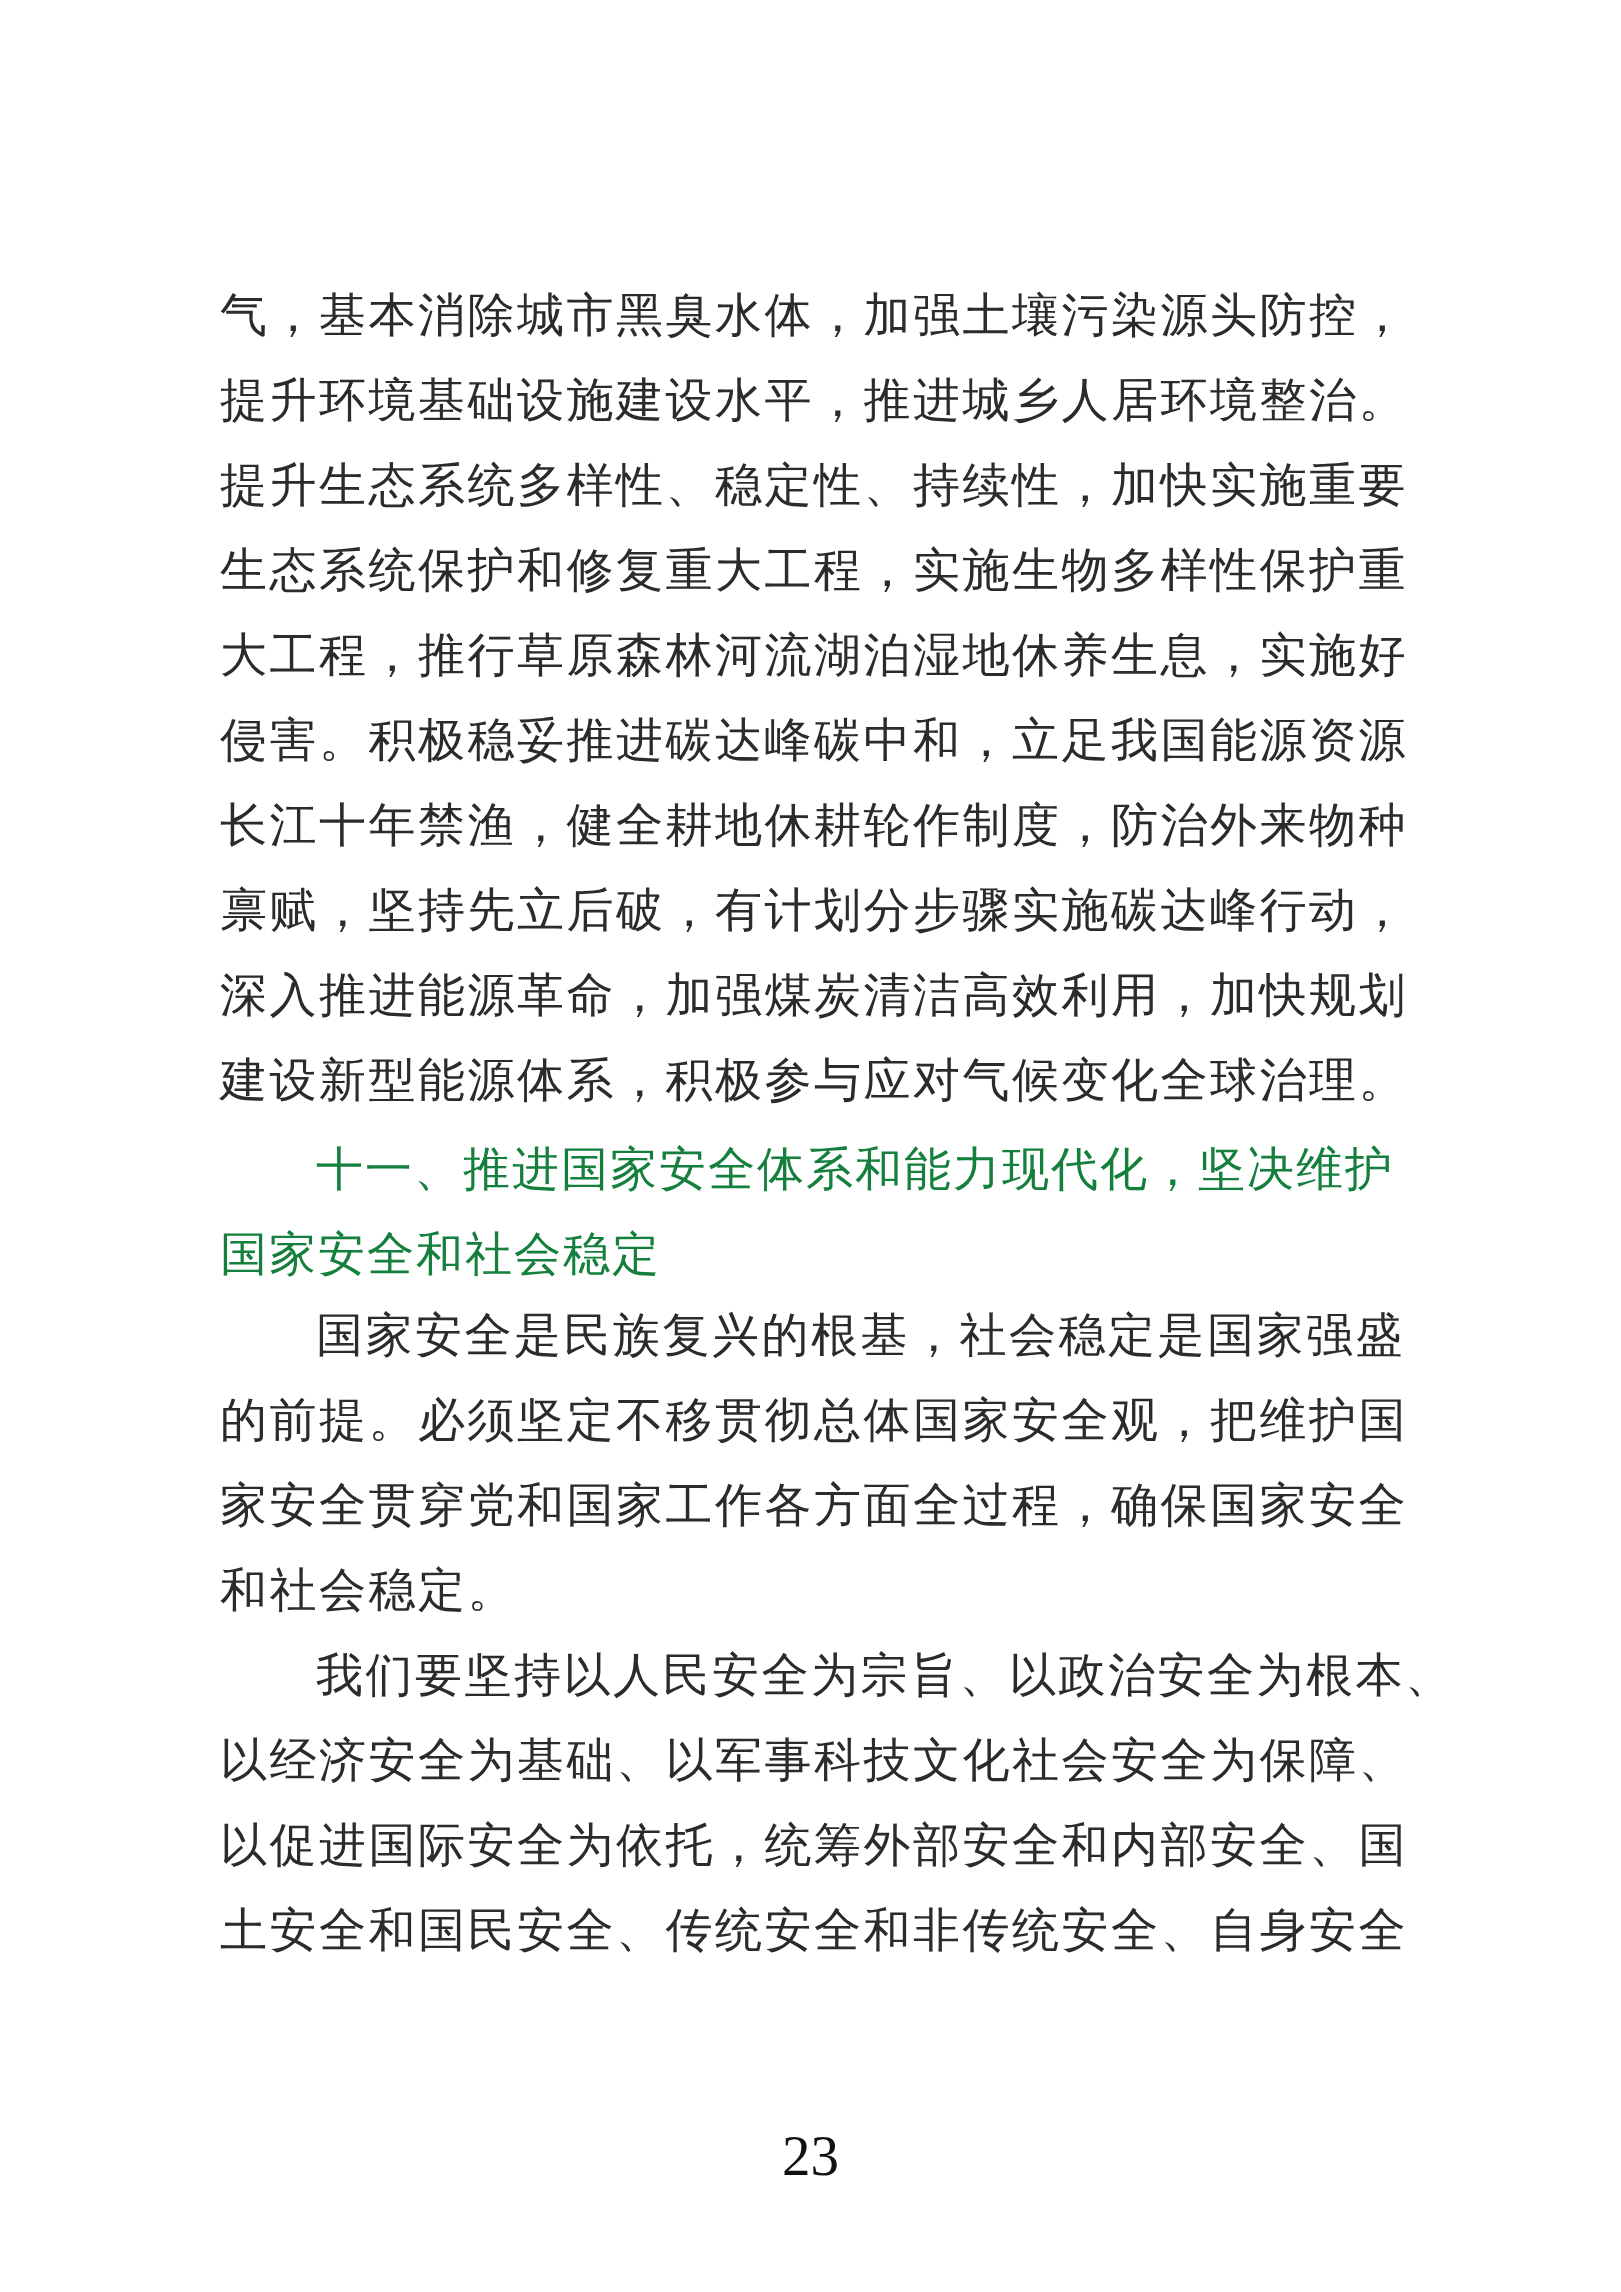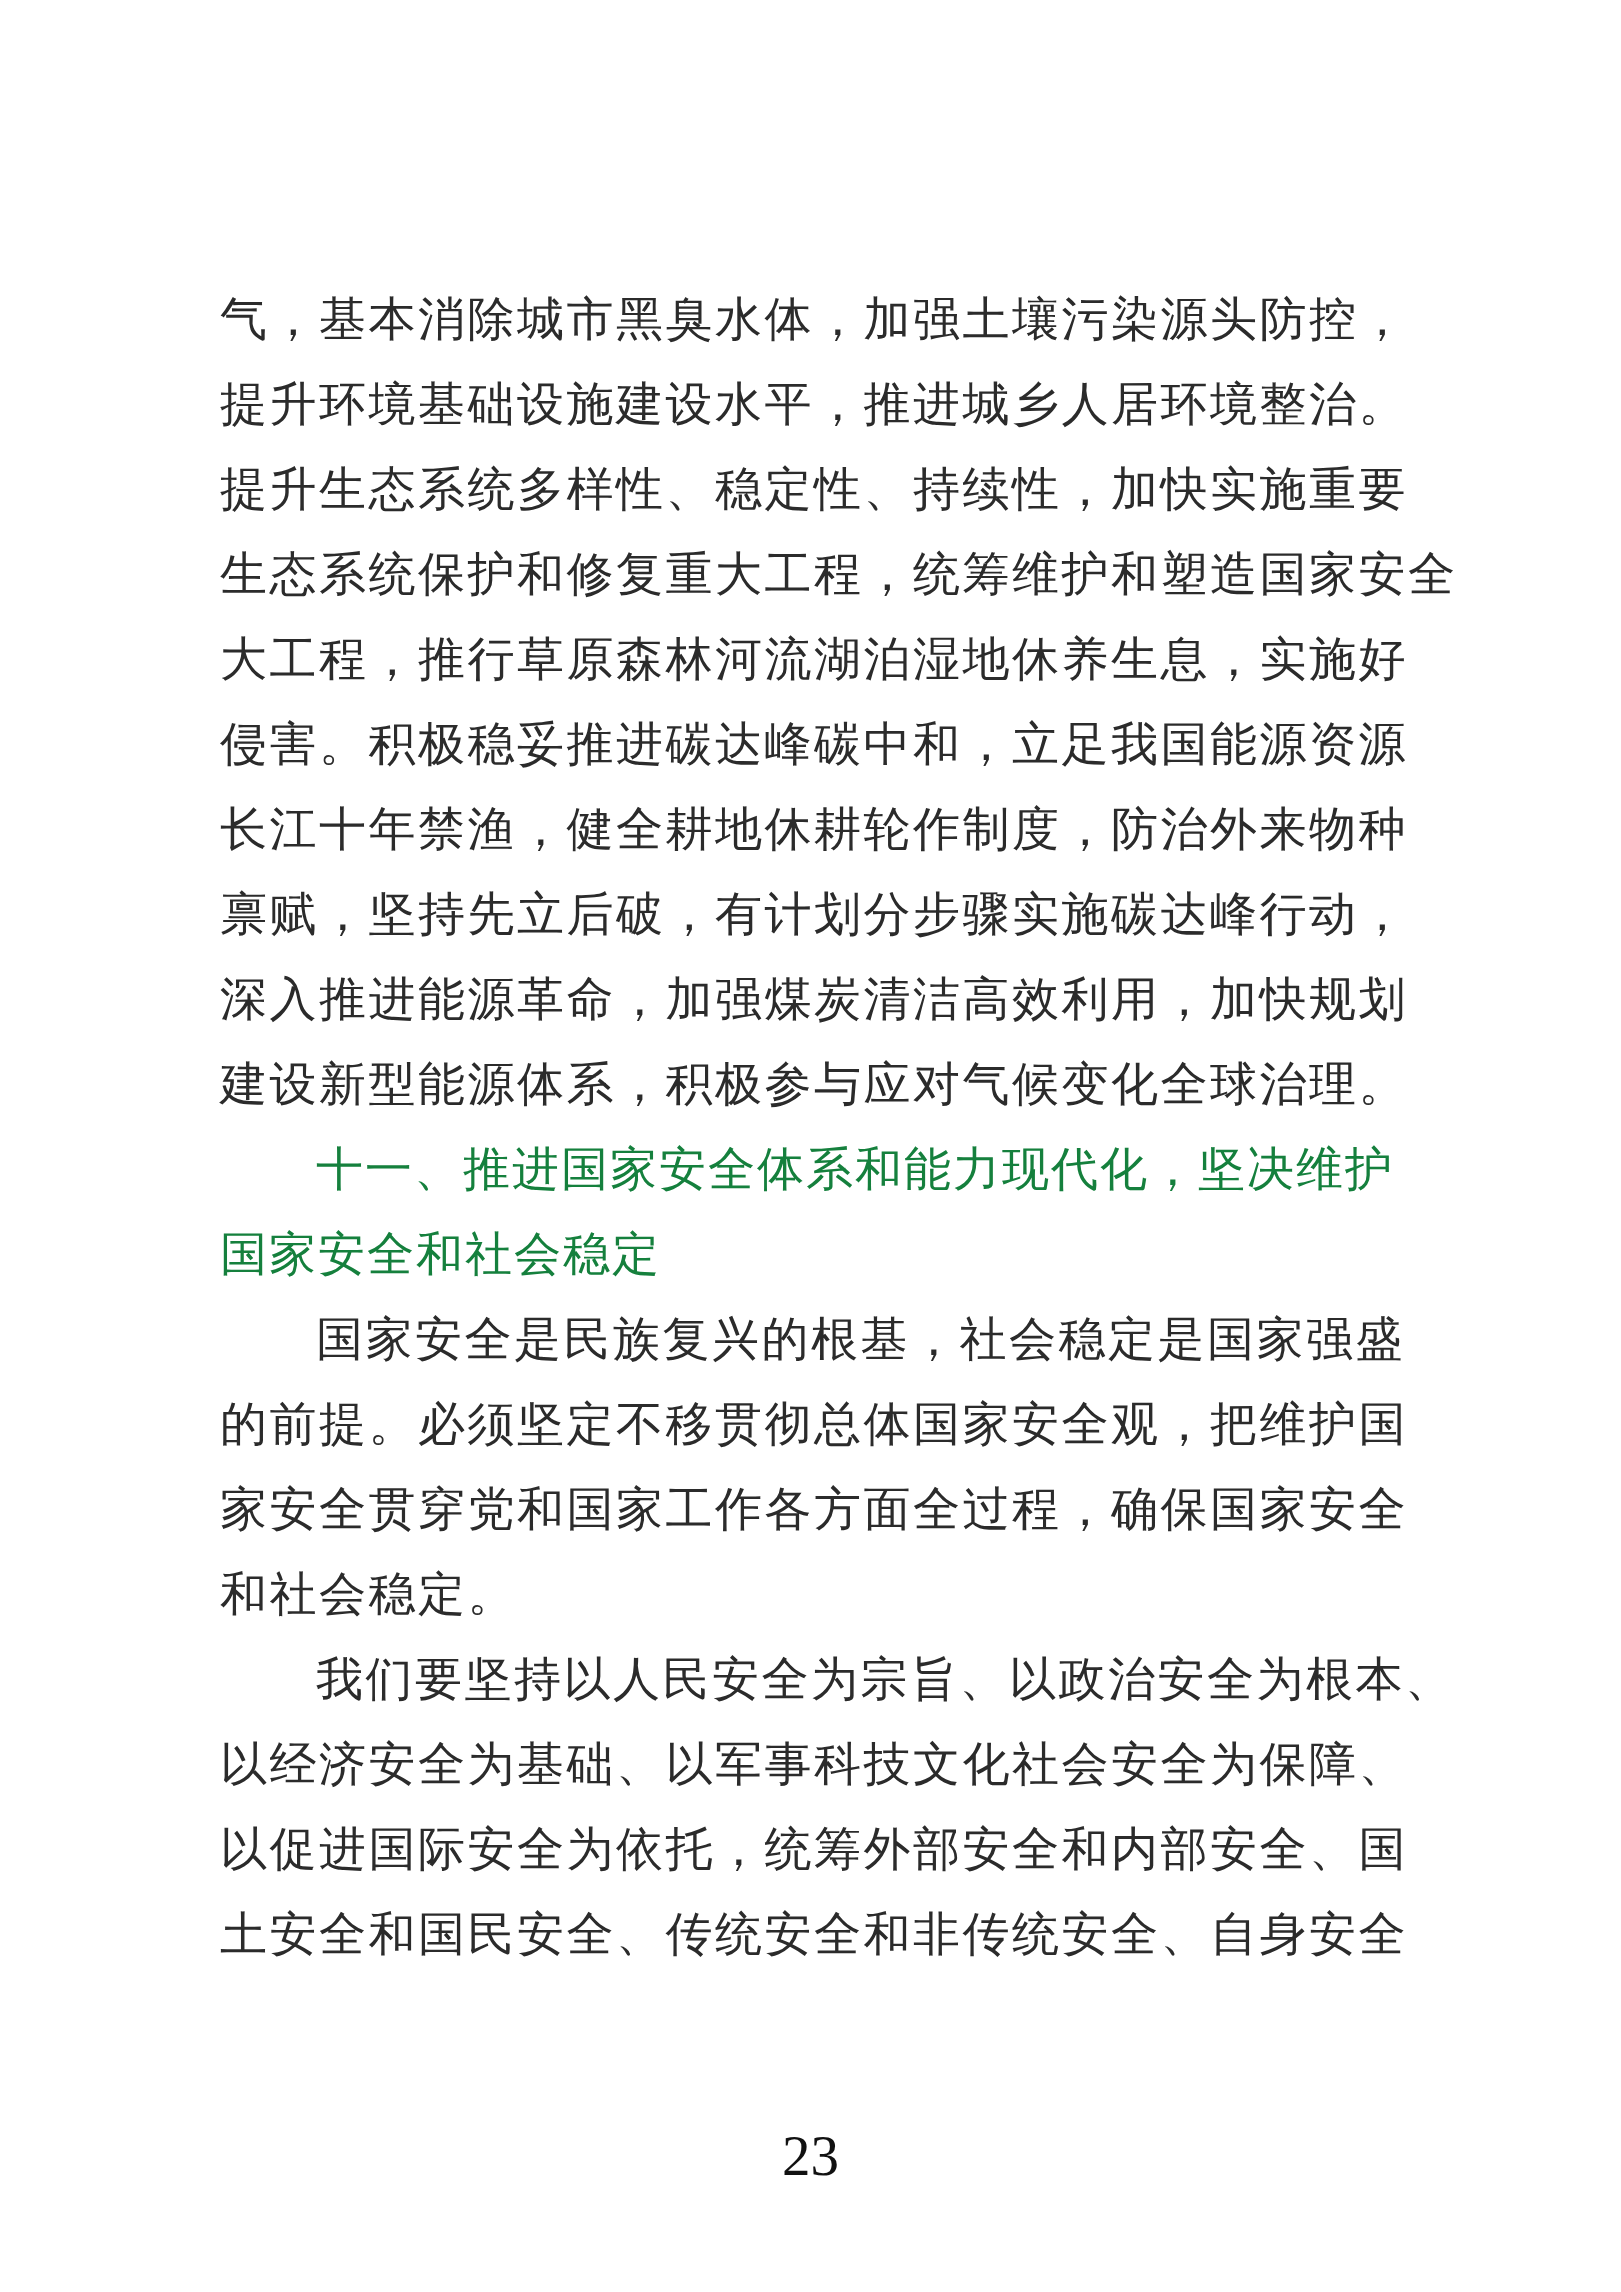--- a/index.html
+++ b/index.html
@@ -30,21 +30,21 @@
   }
   .line {
     height: 85px;
     line-height: 85px;
     font-size: 47px;
     letter-spacing: 2.5px;
     white-space: nowrap;
   }
   .line.body {
     color: #2b2b2b;
-    font-family: Liberation Sans, sans-serif;
+    font-family: Liberation Mono, monospace;
   }
   .line.heading {
     color: #15803d;
     font-weight: 400;
     font-family: "Liberation Sans", "DejaVu Sans", sans-serif;
     letter-spacing: 2px;
   }
   .line.indent {
     padding-left: 96px;
   }
@@ -61,21 +61,21 @@
   }
 </style>
 </head>
 <body>
 
 <div class="page">
   <div class="content">
       <div class="line body">气，基本消除城市黑臭水体，加强土壤污染源头防控，</div>
       <div class="line body">提升环境基础设施建设水平，推进城乡人居环境整治。</div>
       <div class="line body">提升生态系统多样性、稳定性、持续性，加快实施重要</div>
-      <div class="line body">生态系统保护和修复重大工程，统筹维护和塑造国家安全</div>
+      <div class="line body">生态系统保护和修复重大工程，实施生物多样性保护重</div>
       <div class="line body">大工程，推行草原森林河流湖泊湿地休养生息，实施好</div>
       <div class="line body">侵害。积极稳妥推进碳达峰碳中和，立足我国能源资源</div>
       <div class="line body">长江十年禁渔，健全耕地休耕轮作制度，防治外来物种</div>
       <div class="line body">禀赋，坚持先立后破，有计划分步骤实施碳达峰行动，</div>
       <div class="line body">深入推进能源革命，加强煤炭清洁高效利用，加快规划</div>
       <div class="line body">建设新型能源体系，积极参与应对气候变化全球治理。</div>
       <div class="line heading indent">十一、推进国家安全体系和能力现代化，坚决维护</div>
       <div class="line heading">国家安全和社会稳定</div>
       <div class="line body indent">国家安全是民族复兴的根基，社会稳定是国家强盛</div>
       <div class="line body">的前提。必须坚定不移贯彻总体国家安全观，把维护国</div>

